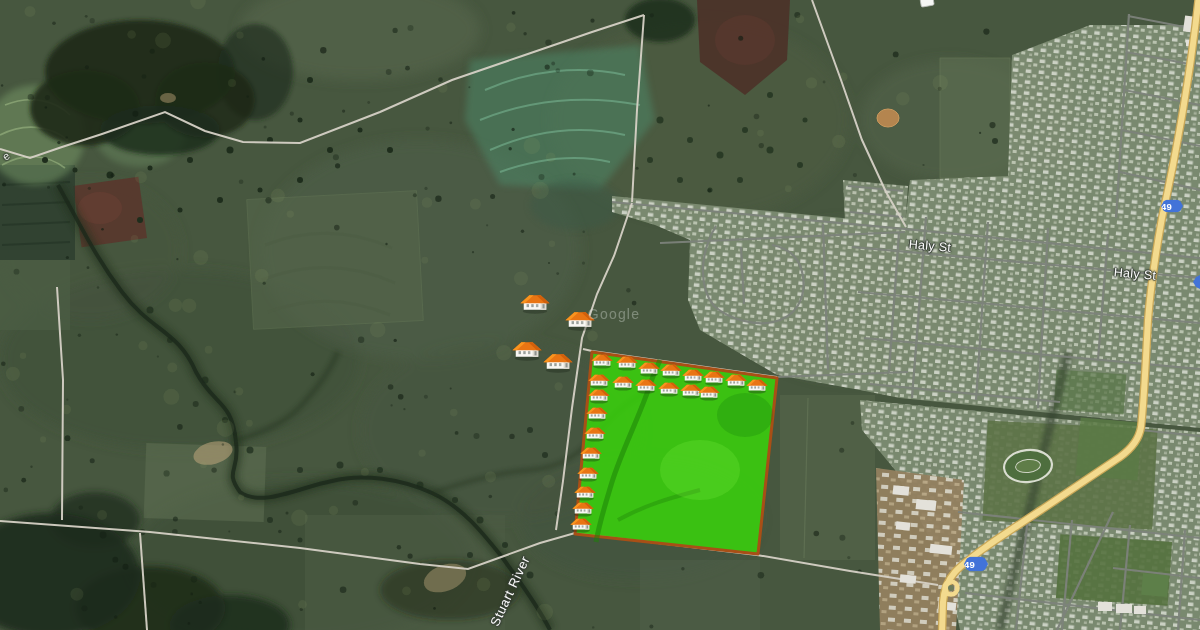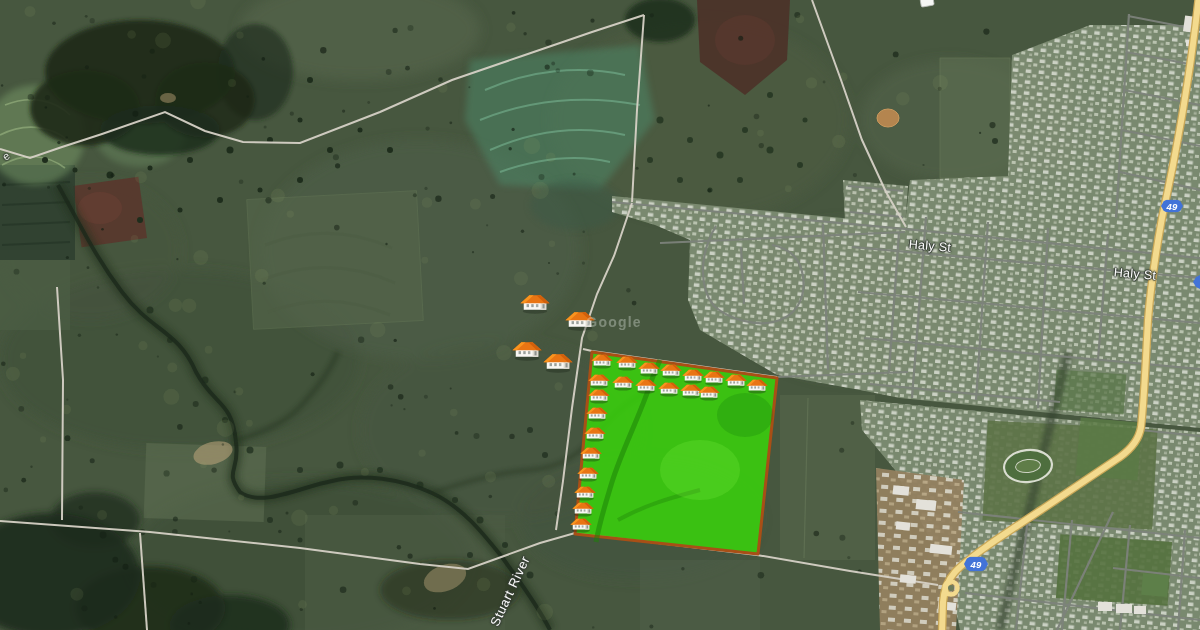--- a/index.html
+++ b/index.html
@@ -20,23 +20,22 @@
                  0 1px 1px #394038, 0 0 3px rgba(42,50,44,.95);
   }
   .river { font-size:13px; letter-spacing:.6px; }
   .edge-frag { font-size:11px; opacity:.85; }
   .watermark {
     position:absolute; color:rgba(235,240,235,.34); font-size:14px;
     letter-spacing:1.2px; white-space:nowrap;
   }
   .shield {
     position:absolute; background:#4273d8; display:flex; align-items:center;
-    justify-content:center; transform:translate(-50%,-50%);
+    transform:translate(-50%,-50%);
     clip-path:polygon(0 50%, 12% 14%, 27% 0, 73% 0, 88% 14%, 100% 50%, 88% 86%, 73% 100%, 27% 100%, 12% 86%);
-    font-style:italic;
   }
   .shield span {
     color:#fff; font-size:9.5px; font-weight:bold; letter-spacing:.2px;
     line-height:1; padding-top:1px;
   }
 </style>
 </head>
 <body>
 
 <div id="screen">
@@ -870,21 +869,21 @@
       <rect x="17" y="13" width="2.6" height="3.2" fill="#a6aba6"></rect>
       <rect x="24" y="13" width="2.2" height="4.5" fill="#8e938e"></rect>
     </svg>
   </div>
     </div>
 
 <div id="labels-layer">
   <div class="map-label" style="left: 930px; top: 246px; transform: translate(-50%, -50%) rotate(5deg);">Haly St</div>
   <div class="map-label" style="left: 1135px; top: 274px; transform: translate(-50%, -50%) rotate(5deg);">Haly St</div>
   <div class="map-label river" style="left: 510px; top: 591px; transform: translate(-50%, -50%) rotate(-65deg);">Stuart River</div>
-  <div class="watermark" style="left: 614px; top: 322px; transform: translate(-50%, -50%) rotate(0deg); font-weight: bold;">Google</div>
+  <div class="watermark" style="left: 614px; top: 314px; transform: translate(-50%, -50%) rotate(0deg);">Google</div>
   <div class="map-label edge-frag" style="left: 6px; top: 156px; transform: translate(-50%, -50%) rotate(-35deg);">e</div>
   <div id="shields">
         <div class="shield" style="left: 1172px; top: 206px; width: 22px; height: 13px;">
     <span>49</span>
   </div>
         <div class="shield" style="left: 1206px; top: 282px; width: 26px; height: 14px;">
     
   </div>
         <div class="shield" style="left: 976px; top: 564px; width: 24px; height: 15px;">
     <span>49</span>

